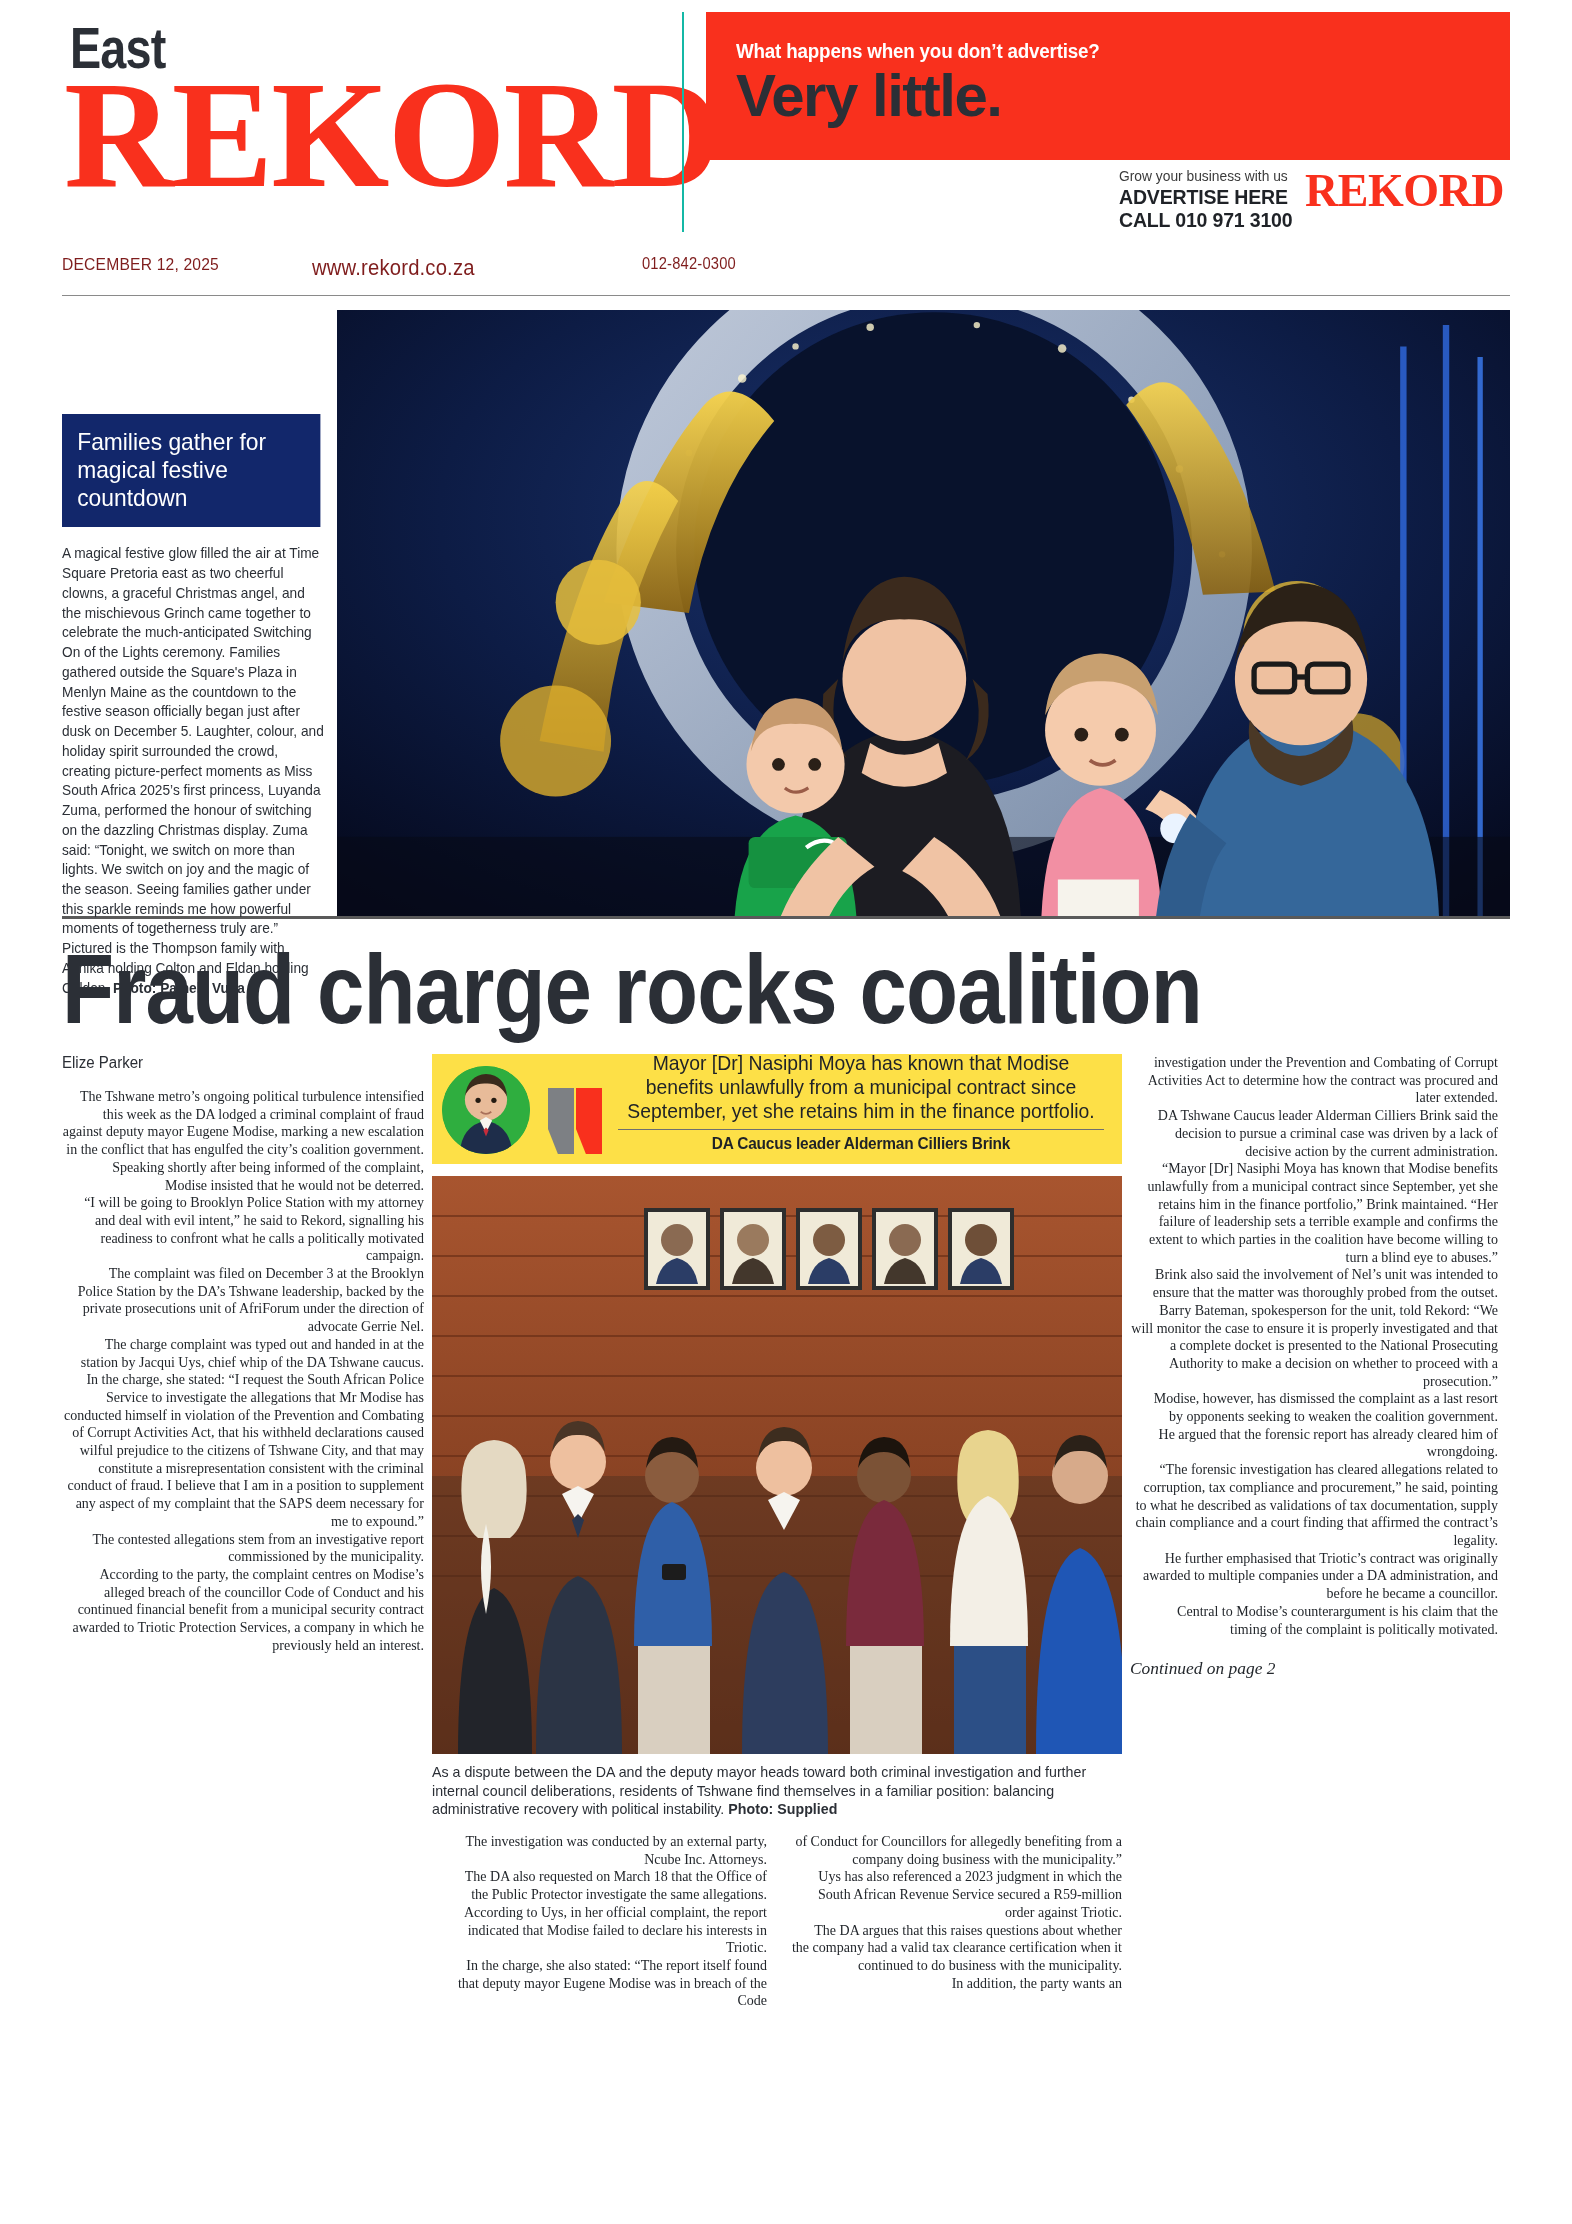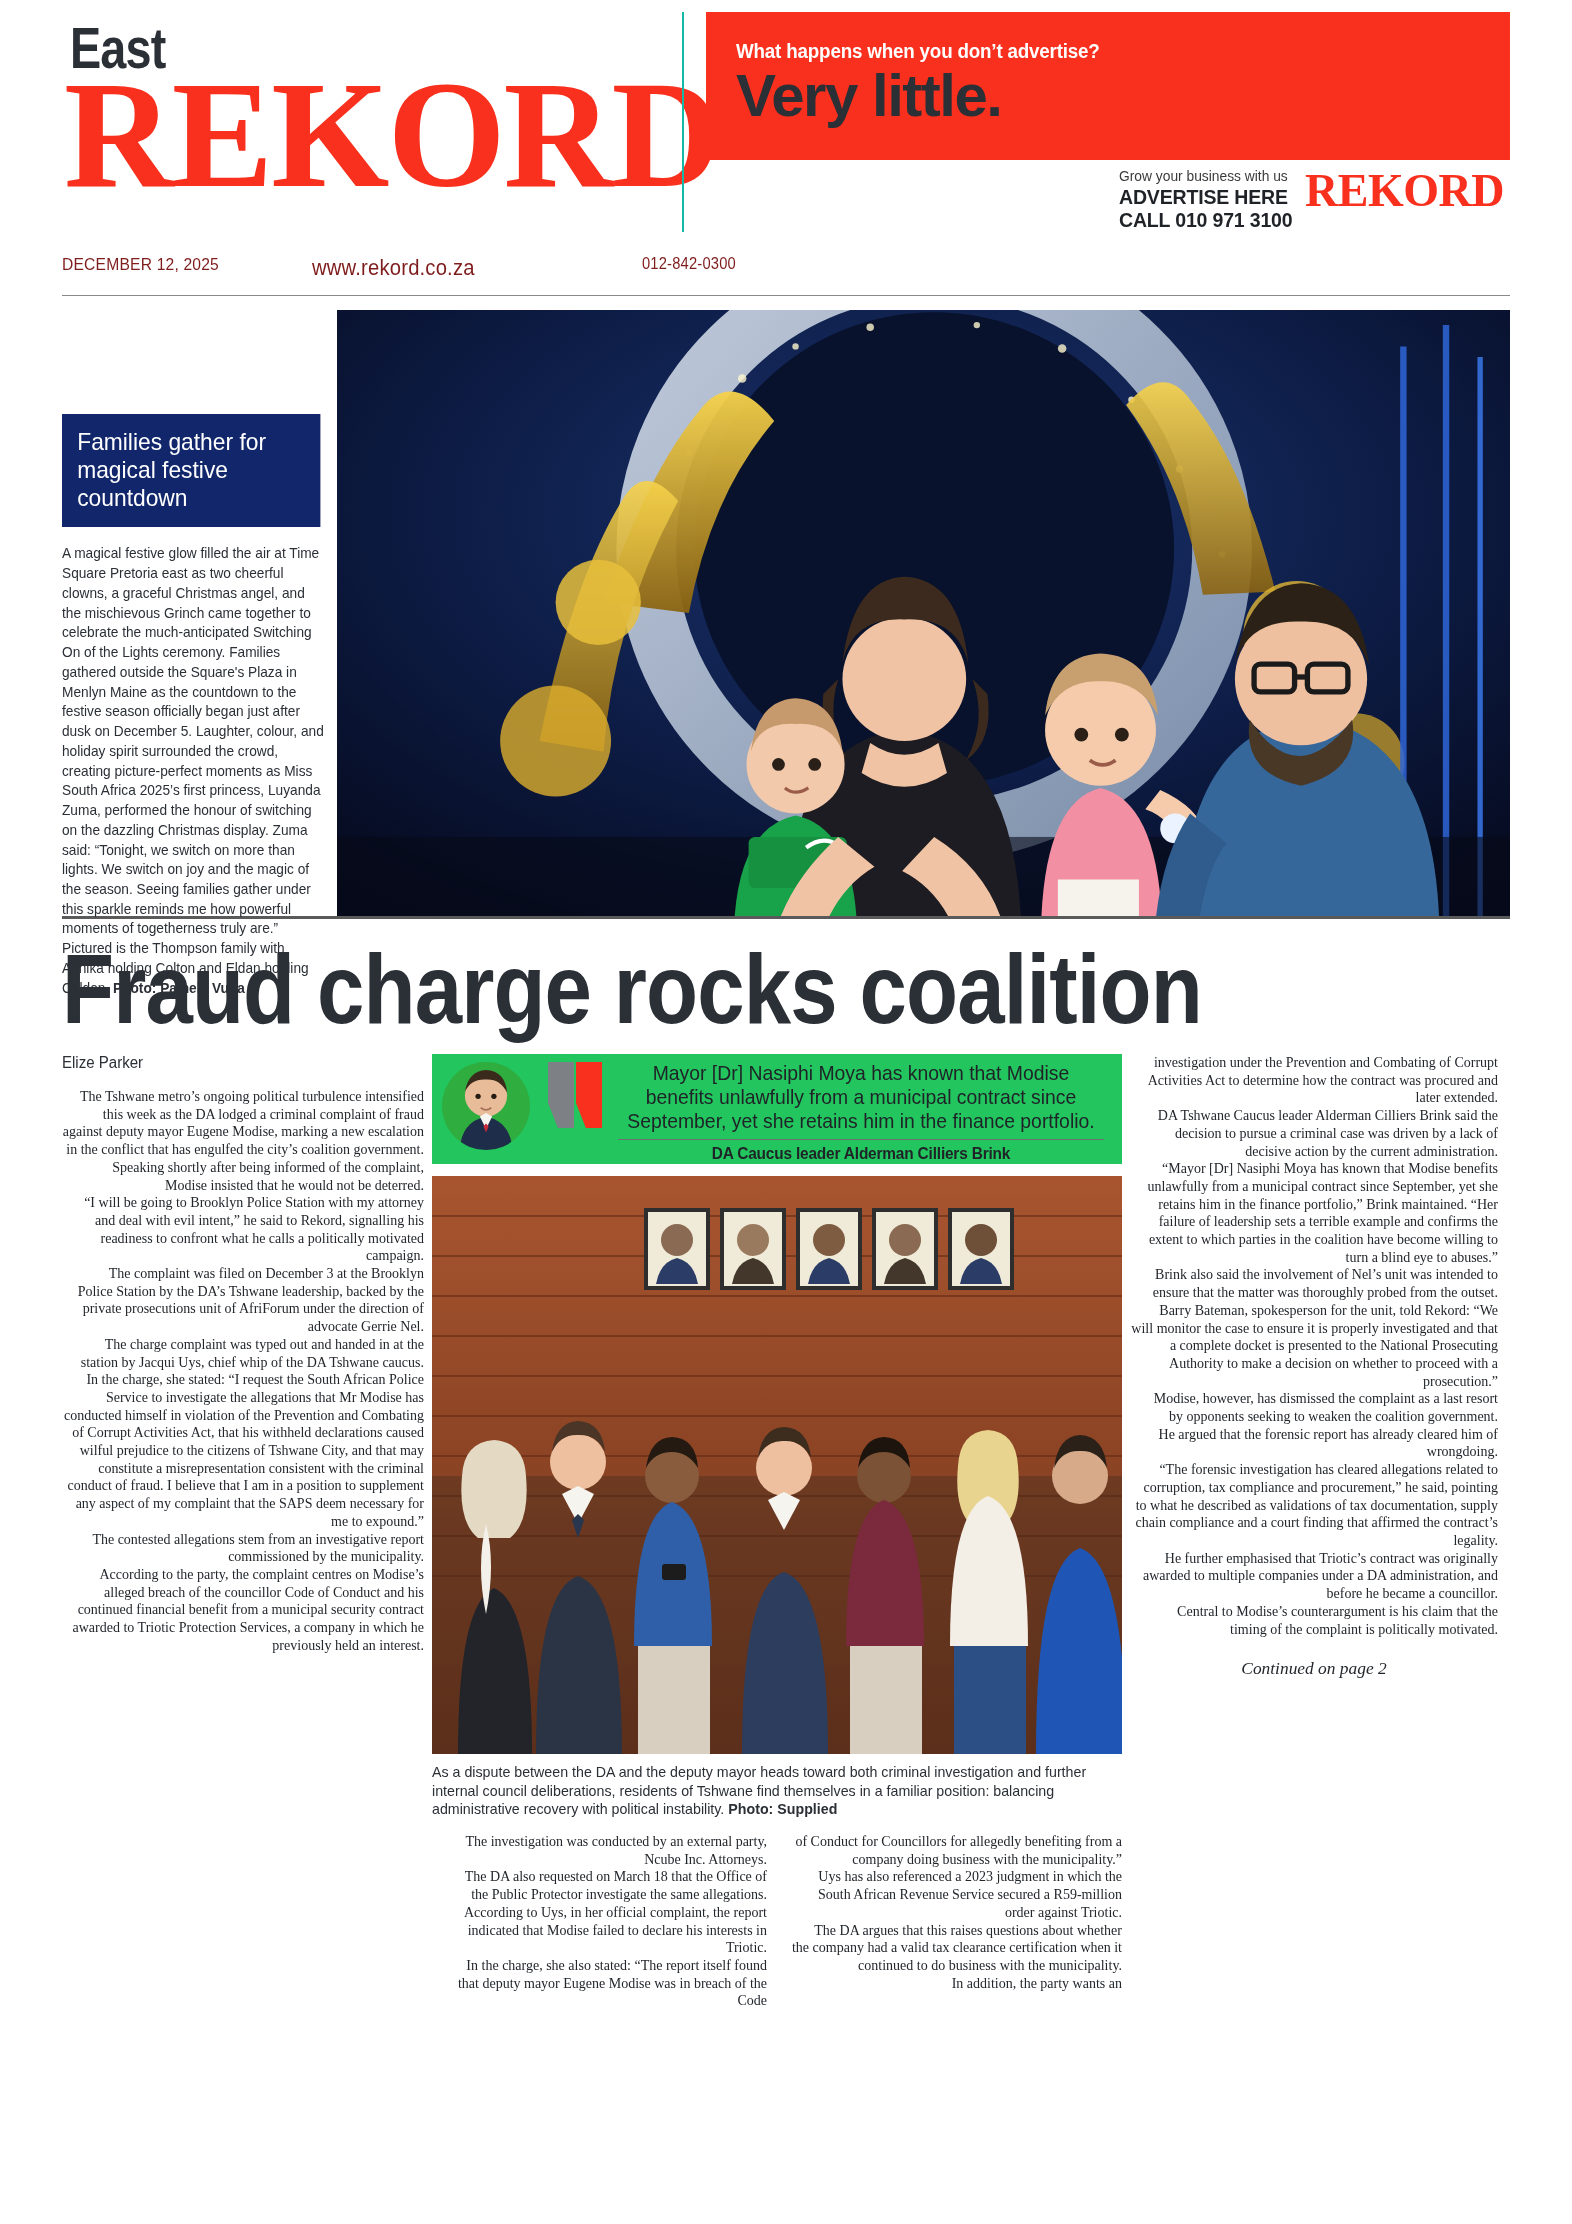--- a/index.html
+++ b/index.html
@@ -220,23 +220,23 @@
     font-size: 14px;
     line-height: 1.265;
     color: #23272c;
     text-align: right;
   }
   .serif p { margin: 0; text-indent: 16px; }
   .serif p.first { text-indent: 0; }
 
   
   .quotebox {
-    background: #22c55e;
+    background: #fde047;
     display: flex;
-    align-items: flex-start;
+    align-items: flex-end;
     padding: 8px 14px 10px 10px;
     box-sizing: border-box;
     height: 110px;
     margin-bottom: 12px;
   }
   .qb-portrait {
     width: 88px; height: 88px;
     border-radius: 50%;
     overflow: hidden;
     flex: 0 0 88px;
@@ -308,21 +308,21 @@
   .twocol {
     display: flex;
     gap: 20px;
   }
   .twocol .col-half { width: 335px; }
 
   .continued {
     font-family: "Liberation Serif", serif;
     font-style: italic;
     font-size: 17.4px;
-    text-align: center;
+    text-align: left;
     color: #23272c;
     margin-top: 20px;
   }
 </style>
 </head>
 <body>
 
 <div class="page">
 
   <div class="masthead">

